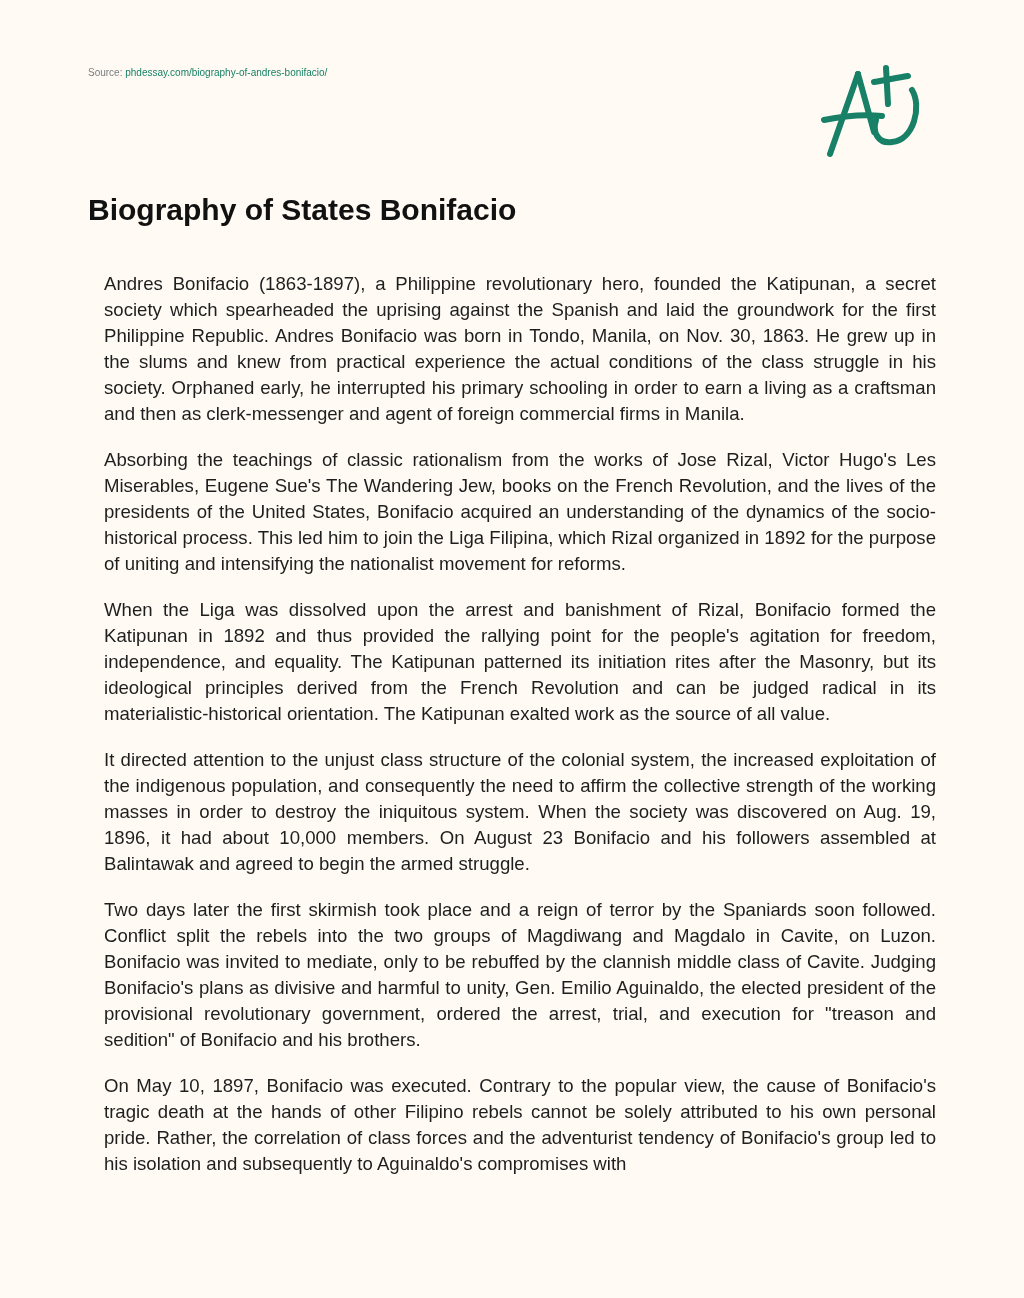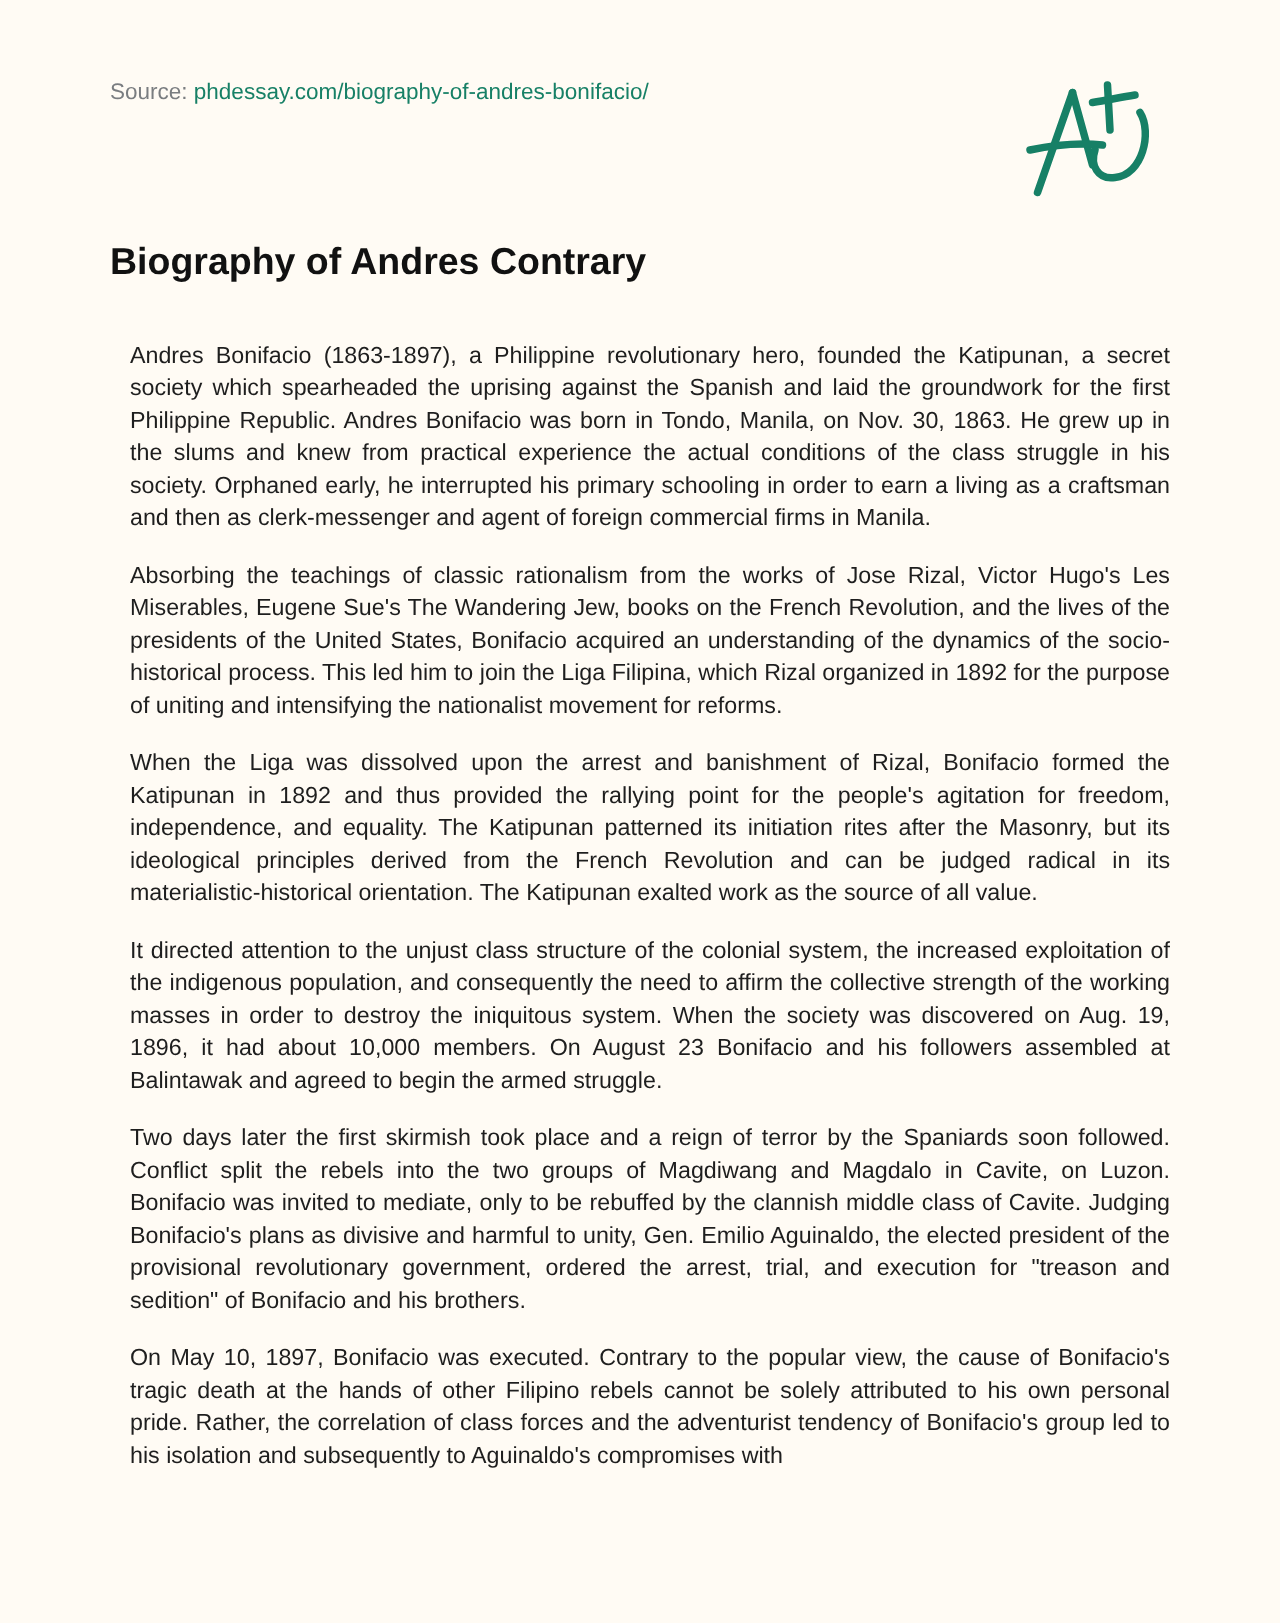--- a/index.html
+++ b/index.html
@@ -23,21 +23,21 @@
     .site-title {
       font-size: 24px;
       font-weight: bold;
       color: #3d4046;
       margin: 0;
       line-height: 32px;
       letter-spacing: 0.1px;
     }
     .source {
       margin-top: 14px;
-      font-size: 18px;
+      font-size: 10px;
       color: #7a7d80;
       line-height: 18px;
     }
     .source a {
       color: #178066;
       text-decoration: none;
     }
     .logo {
       position: absolute;
       left: 818px;
@@ -89,21 +89,21 @@
     <path d="M6 58 C 25 54, 45 52, 64 54"></path>
 
     <path d="M68 6 L70 42"></path>
 
     <path d="M56 20 C 68 18, 78 16, 90 14"></path>
 
     <path d="M94 28 C 104 44, 96 78, 74 80 C 60 82, 54 70, 58 58"></path>
   </svg>
 </div>
 
-<h1 class="page-title">Biography of Andres Contrary</h1>
+<h1 class="page-title">Biography of States Bonifacio</h1>
 
 <div class="content">
   <p>Andres Bonifacio (1863-1897), a Philippine revolutionary hero, founded the Katipunan, a secret society which spearheaded the uprising against the Spanish and laid the groundwork for the first Philippine Republic. Andres Bonifacio was born in Tondo, Manila, on Nov. 30, 1863. He grew up in the slums and knew from practical experience the actual conditions of the class struggle in his society. Orphaned early, he interrupted his primary schooling in order to earn a living as a craftsman and then as clerk-messenger and agent of foreign commercial firms in Manila.</p>
   <p>Absorbing the teachings of classic rationalism from the works of Jose Rizal, Victor Hugo's Les Miserables, Eugene Sue's The Wandering Jew, books on the French Revolution, and the lives of the presidents of the United States, Bonifacio acquired an understanding of the dynamics of the socio-historical process. This led him to join the Liga Filipina, which Rizal organized in 1892 for the purpose of uniting and intensifying the nationalist movement for reforms.</p>
   <p>When the Liga was dissolved upon the arrest and banishment of Rizal, Bonifacio formed the Katipunan in 1892 and thus provided the rallying point for the people's agitation for freedom, independence, and equality. The Katipunan patterned its initiation rites after the Masonry, but its ideological principles derived from the French Revolution and can be judged radical in its materialistic-historical orientation. The Katipunan exalted work as the source of all value.</p>
   <p>It directed attention to the unjust class structure of the colonial system, the increased exploitation of the indigenous population, and consequently the need to affirm the collective strength of the working masses in order to destroy the iniquitous system. When the society was discovered on Aug. 19, 1896, it had about 10,000 members. On August 23 Bonifacio and his followers assembled at Balintawak and agreed to begin the armed struggle.</p>
   <p>Two days later the first skirmish took place and a reign of terror by the Spaniards soon followed. Conflict split the rebels into the two groups of Magdiwang and Magdalo in Cavite, on Luzon. Bonifacio was invited to mediate, only to be rebuffed by the clannish middle class of Cavite. Judging Bonifacio's plans as divisive and harmful to unity, Gen. Emilio Aguinaldo, the elected president of the provisional revolutionary government, ordered the arrest, trial, and execution for "treason and sedition" of Bonifacio and his brothers.</p>
   <p>On May 10, 1897, Bonifacio was executed. Contrary to the popular view, the cause of Bonifacio's tragic death at the hands of other Filipino rebels cannot be solely attributed to his own personal pride. Rather, the correlation of class forces and the adventurist tendency of Bonifacio's group led to his isolation and subsequently to Aguinaldo's compromises with</p>
 </div>
 

